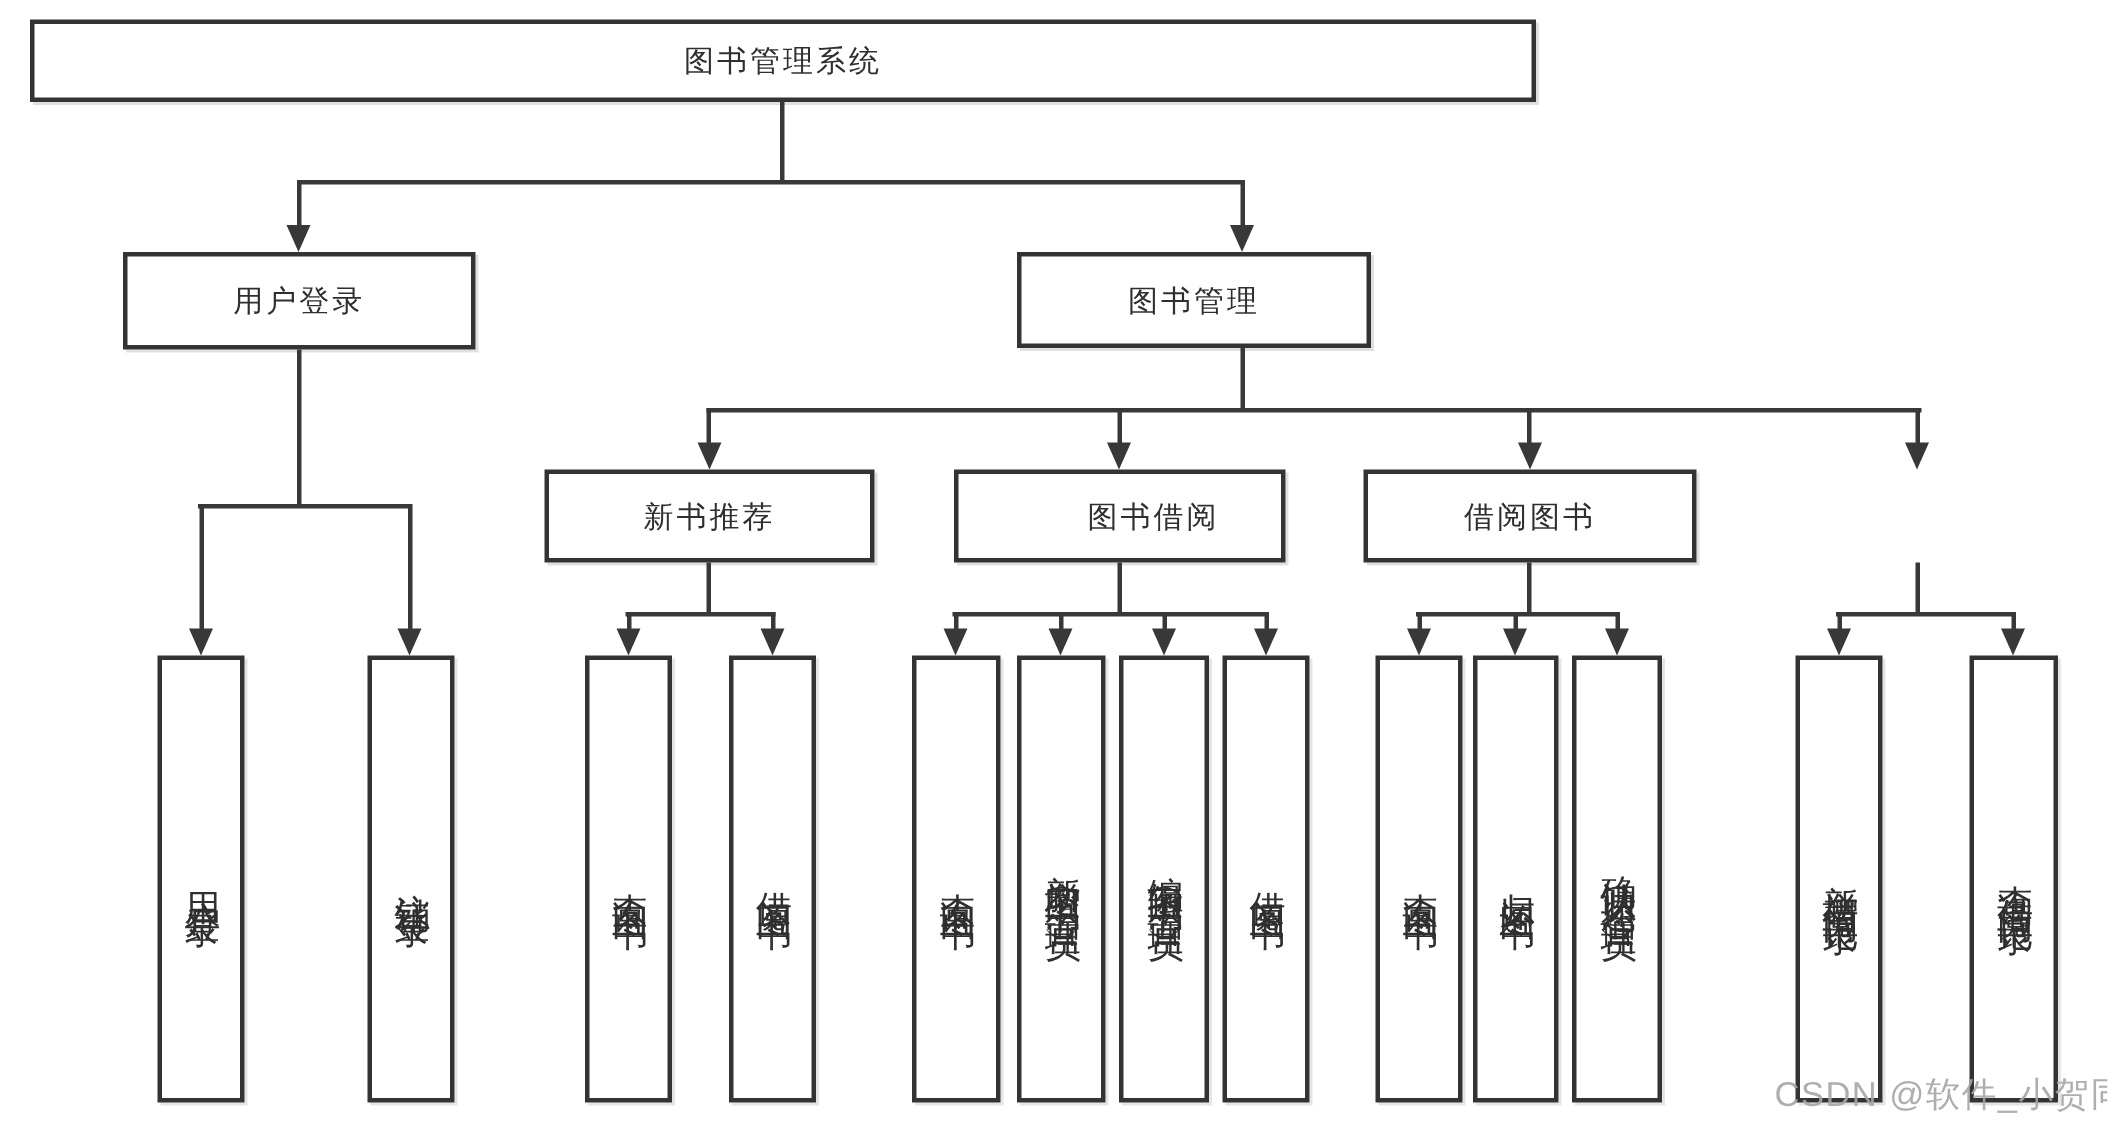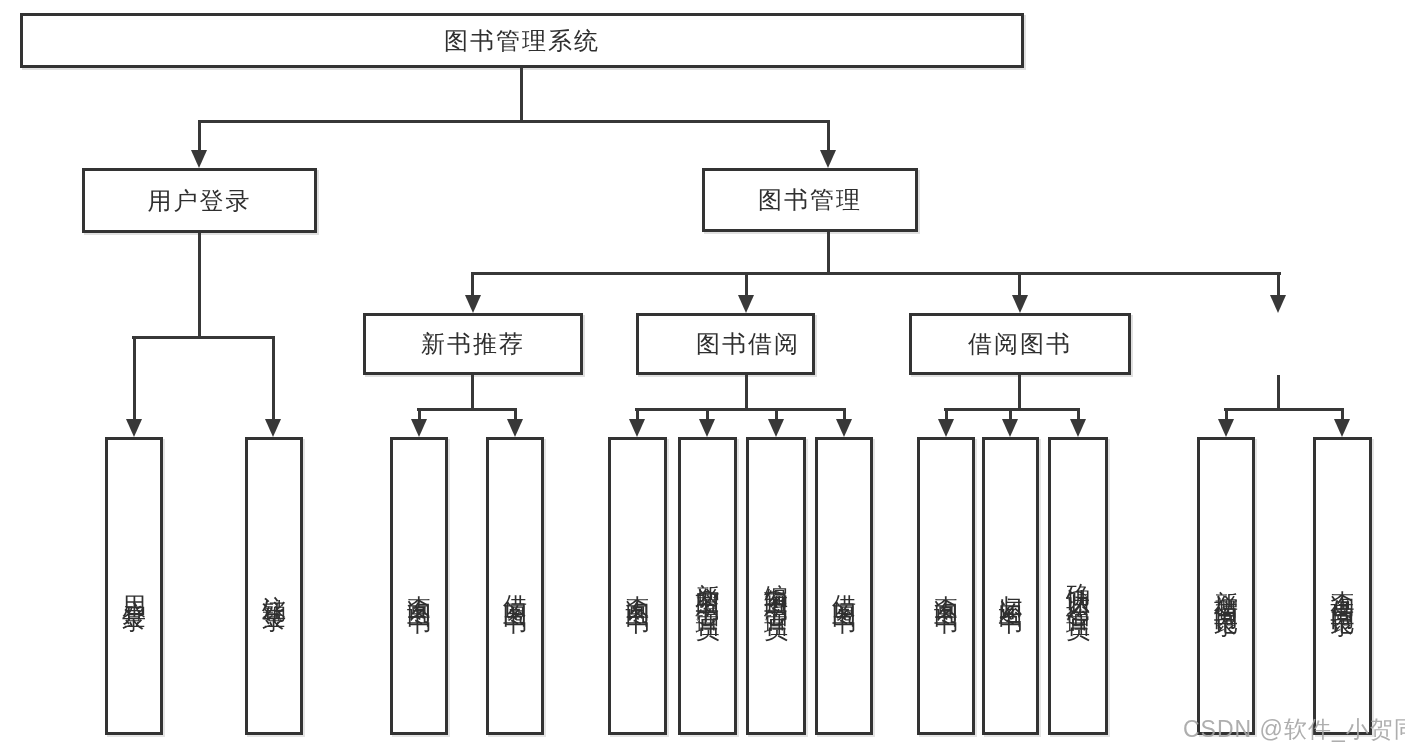--- a/index.html
+++ b/index.html
@@ -4,21 +4,21 @@
 <style>
   html,body{margin:0;padding:0;background:#fff;}
   .stage{
     position:relative;width:1405px;height:747px;background:#ffffff;
     overflow:hidden;font-family:"Liberation Sans",sans-serif;color:#2f2f2f;
   }
   .box{
     position:absolute;box-sizing:border-box;background:#fff;
     border:3px solid #333333;box-shadow:2px 2px 0 rgba(0,0,0,0.12);
     display:flex;align-items:center;justify-content:center;
-    font-size:24px;letter-spacing:2px;color:#2f2f2f;
+    font-size:20px;letter-spacing:2px;color:#2f2f2f;
   }
   .leaf{
     position:absolute;box-sizing:border-box;background:#fff;
     border:3px solid #333333;box-shadow:2px 2px 0 rgba(0,0,0,0.10);
     top:437px;height:298px;
     display:flex;align-items:center;justify-content:center;
   }
   .leaf > span{
     writing-mode:vertical-rl;font-size:24px;letter-spacing:5px;color:#2f2f2f;
   }
@@ -47,21 +47,21 @@
   <div class="v" style="left:520px;top:68px;height:52px;"></div>
   <div class="h" style="left:198px;top:120px;width:632px;"></div>
   <div class="v" style="left:198px;top:120px;height:32px;"></div>
   <div class="ah" style="left:191px;top:150px;"></div>
   <div class="v" style="left:827px;top:120px;height:32px;"></div>
   <div class="ah" style="left:820px;top:150px;"></div>
 
   <div class="box" style="left:82px;top:168px;width:235px;height:65px;">
     <span>用户登录</span>
   </div>
-  <div class="box" style="left:702px;top:168px;width:216px;height:64px;">
+  <div class="box" style="left:678px;top:168px;width:236px;height:64px;">
     <span>图书管理</span>
   </div>
 
   <div class="v" style="left:198px;top:233px;height:103px;"></div>
   <div class="h" style="left:132px;top:336px;width:142px;"></div>
   <div class="v" style="left:133px;top:336px;height:85px;"></div>
   <div class="ah" style="left:126px;top:419px;"></div>
   <div class="v" style="left:272px;top:336px;height:85px;"></div>
   <div class="ah" style="left:265px;top:419px;"></div>
 
@@ -72,21 +72,21 @@
   <div class="v" style="left:745px;top:272px;height:25px;"></div>
   <div class="ah" style="left:738px;top:295px;"></div>
   <div class="v" style="left:1018px;top:272px;height:25px;"></div>
   <div class="ah" style="left:1012px;top:295px;"></div>
   <div class="v" style="left:1277px;top:272px;height:25px;"></div>
   <div class="ah" style="left:1270px;top:295px;"></div>
 
   <div class="box" style="left:363px;top:313px;width:220px;height:62px;">
     <span>新书推荐</span>
   </div>
-  <div class="box" style="left:636px;top:313px;width:179px;height:62px;padding-left:45px;">
+  <div class="box" style="left:636px;top:313px;width:221px;height:62px;padding-left:45px;">
     <span>图书借阅</span>
   </div>
   <div class="box" style="left:909px;top:313px;width:222px;height:62px;">
     <span>借阅图书</span>
   </div>
 
   <div class="v" style="left:471px;top:375px;height:33px;"></div>
   <div class="h" style="left:417px;top:408px;width:100px;"></div>
   <div class="v" style="left:418px;top:408px;height:13px;"></div>
   <div class="ah" style="left:411px;top:419px;"></div>

